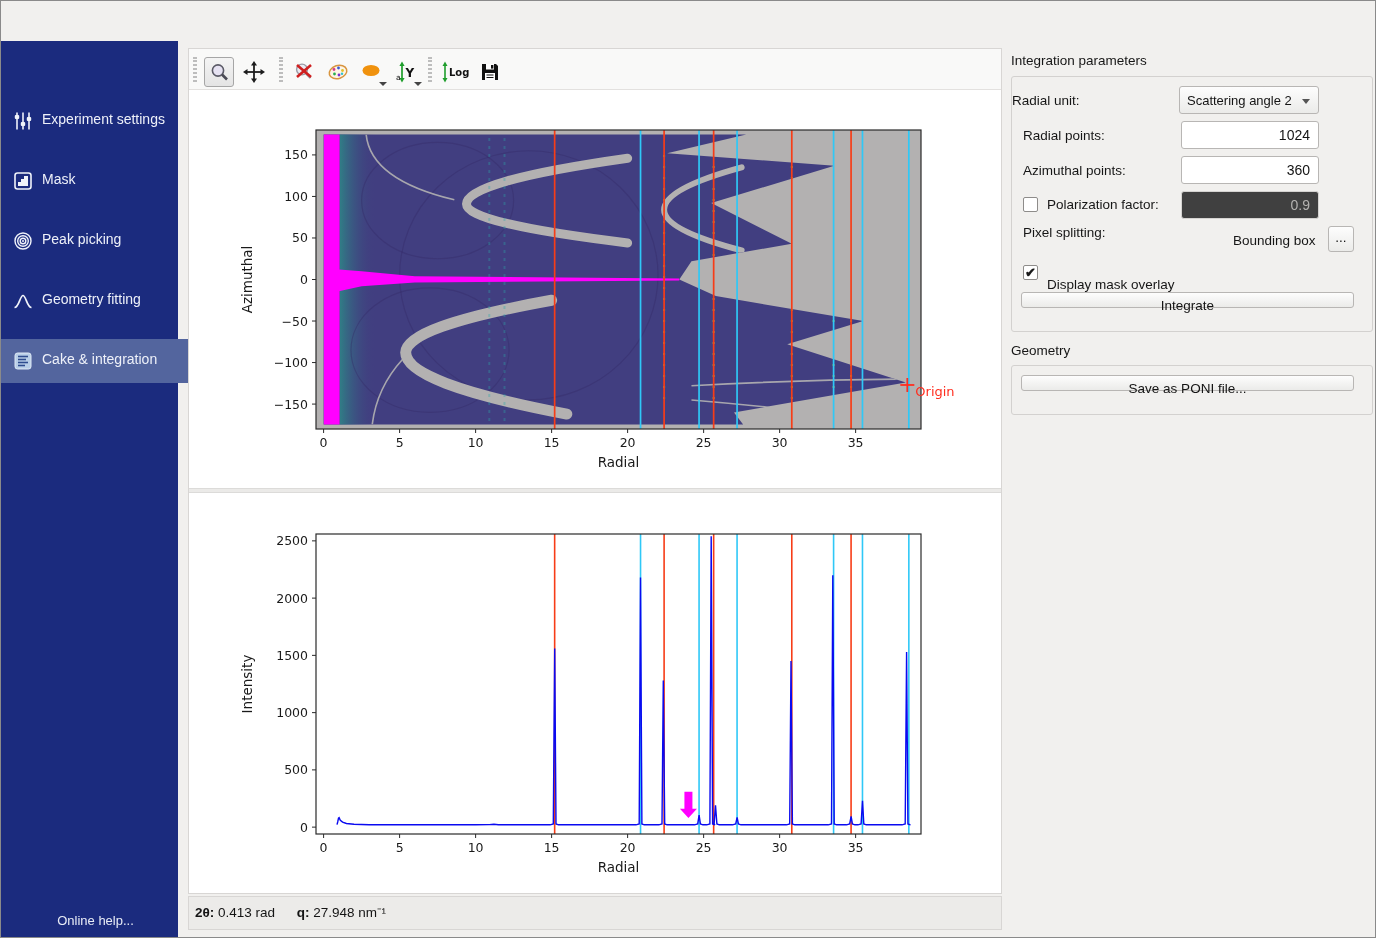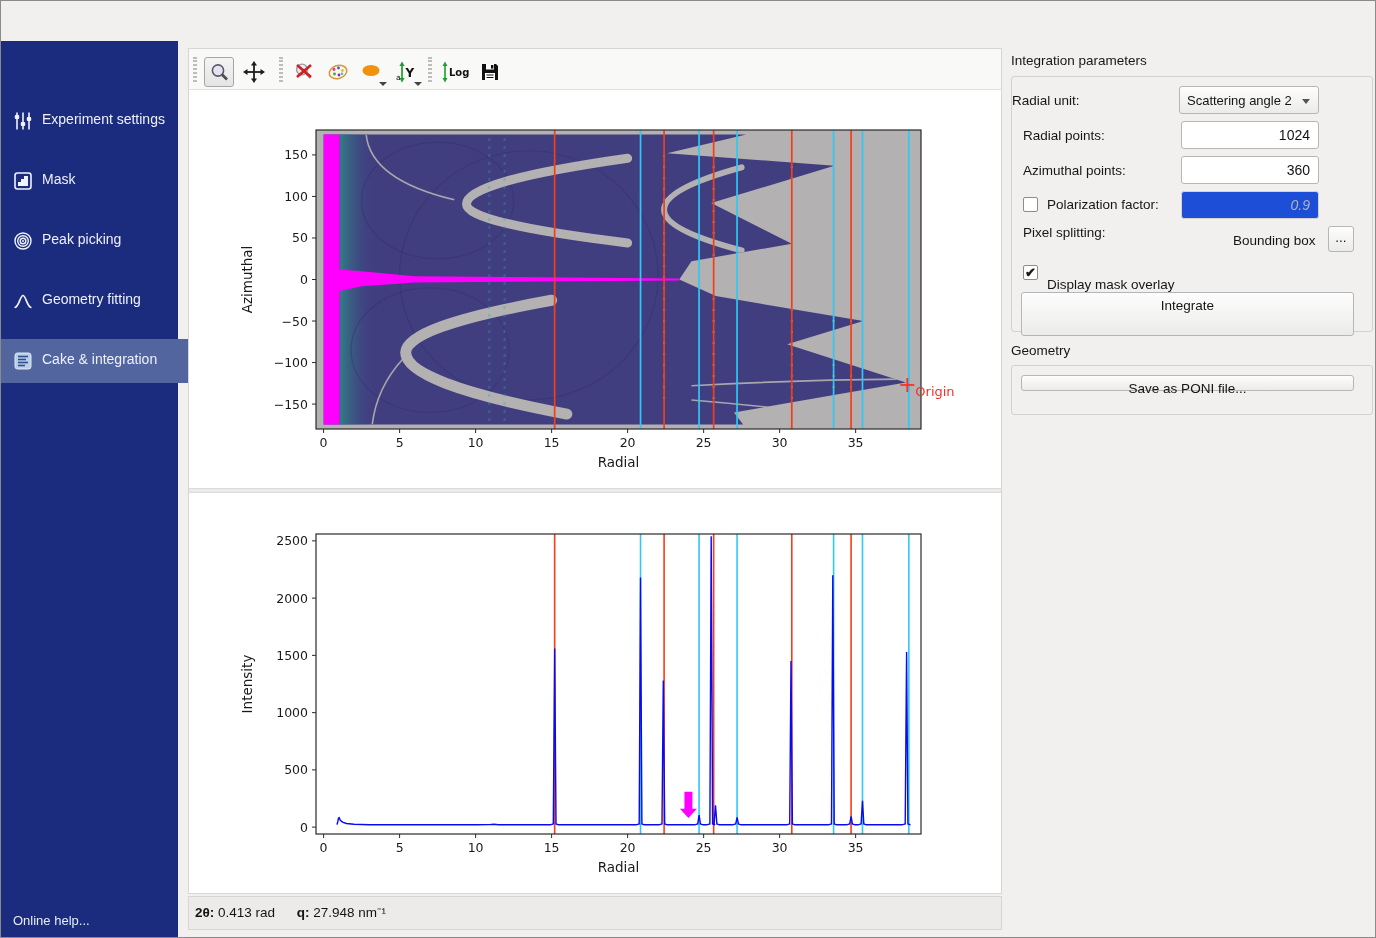--- a/index.html
+++ b/index.html
@@ -14,21 +14,21 @@
   .winbtn{position:absolute;top:8px;width:26px;height:24px;text-align:center;
     font-size:15px;font-weight:700;color:#41505b;line-height:24px;cursor:default;}
   #btn-min{left:1300px;}
   #btn-close{left:1342px;}
   
   #sidebar{position:absolute;left:0;top:40px;width:177px;height:898px;background:#1b2b7e;}
   .side-item{position:absolute;left:0;width:197px;height:44px;color:#eef1f9;font-size:14px;}
   .side-item.sel{background:#53659e;}
   .side-item .sicon{position:absolute;left:11px;top:11px;width:22px;height:22px;}
   .side-item .slabel{position:absolute;left:41px;top:12px;white-space:nowrap;}
-  #side-footer{position:absolute;left:0;top:872px;width:177px;text-align:left;
+  #side-footer{position:absolute;left:0;top:872px;width:177px;text-align:center;
     color:#e8ecf6;font-size:13px;padding-left:12px;}
   
   #main{position:absolute;left:187px;top:47px;width:814px;height:846px;background:#ffffff;
     border:1px solid #d8d6d4;}
   #toolbar{position:absolute;left:188px;top:48px;width:812px;height:41px;
     background:#f9f9f8;border-bottom:1px solid #e3e1df;}
   .tsep{position:absolute;top:8px;width:4px;height:25px;border-left:2px dotted #bdbdbd;
     border-right:2px dotted #bdbdbd;}
   .tbtn{position:absolute;top:8px;width:30px;height:30px;border-radius:3px;}
   .tbtn.active{background:linear-gradient(#f4f4f4,#e4e4e4);border:1px solid #a6a6a6;}
@@ -41,21 +41,21 @@
   #statusbar{position:absolute;left:187px;top:895px;width:814px;height:34px;background:#ecebe9;
     border:1px solid #d8d6d4;font-size:13.5px;color:#141414;line-height:32px;padding-left:6px;}
   #statusbar b{font-weight:700;}
   #statusbar .gap{display:inline-block;width:14px;}
   .rp-title{position:absolute;font-size:13.5px;color:#161616;}
   .groupbox{position:absolute;border:1px solid #d3d1cf;border-radius:3px;}
   .rp-label{position:absolute;font-size:13.5px;color:#161616;white-space:nowrap;}
   .rp-input{position:absolute;width:138px;height:28px;border:1px solid #b8b6b4;border-radius:3px;
     background:#fff;font-family:"Liberation Sans",sans-serif;font-size:14px;color:#141414;
     text-align:right;padding:0 8px;}
-  .rp-input:disabled{background:#1d4ed8;color:#b4b2b0;border-color:#d5d3d1;font-style:italic;}
+  .rp-input:disabled{background:#404040;color:#b4b2b0;border-color:#d5d3d1;}
   .dropdown{position:absolute;width:140px;height:28px;border:1px solid #b8b6b4;border-radius:3px;
     background:linear-gradient(#fdfdfd,#ebebe9);font-size:13px;color:#141414;}
   .dropdown .dtext{position:absolute;left:7px;top:6px;width:110px;overflow:hidden;white-space:nowrap;}
   .dropdown .dcaret{position:absolute;right:8px;top:12px;width:0;height:0;
     border-left:4px solid transparent;border-right:4px solid transparent;border-top:5px solid #555;}
   .checkbox{position:absolute;width:15px;height:15px;border:1px solid #8e8c8a;border-radius:2px;
     background:#fff;font-size:13px;line-height:14px;text-align:center;color:#1a1a1a;font-weight:700;}
   .pushbtn{position:absolute;border:1px solid #b8b6b4;border-radius:3px;
     background:linear-gradient(#fdfdfd,#ebebe9);font-size:13.5px;color:#141414;text-align:center;}
   svg text{font-family:"DejaVu Sans",sans-serif;}
@@ -382,19 +382,19 @@
 
   <div class="rp-label" style="left:1022px;top:224px">Pixel splitting:</div>
   <div class="rp-label" style="left:1232px;top:232px">Bounding box</div>
   <div class="pushbtn" style="left:1327px;top:225px;width:26px;height:26px;line-height:22px">...</div>
 
   <div class="checkbox" style="left:1022px;top:264px">
     <span>✔</span>
   </div>
   <div class="rp-label" style="left:1046px;top:276px">Display mask overlay</div>
 
-  <div class="pushbtn" style="left:1020px;top:291px;width:333px;height:44px;line-height:26px">Integrate</div>
+  <div class="pushbtn" style="left:1020px;top:291px;width:333px;height:16px;line-height:26px">Integrate</div>
 
   <div class="rp-title" style="left:1010px;top:342px;position:absolute">Geometry</div>
   <div class="groupbox" style="left:1010px;top:364px;width:362px;height:50px"></div>
   <div class="pushbtn" style="left:1020px;top:374px;width:333px;height:16px;line-height:26px">Save as PONI file...</div>
 
 </div>
 
 </body></html>

